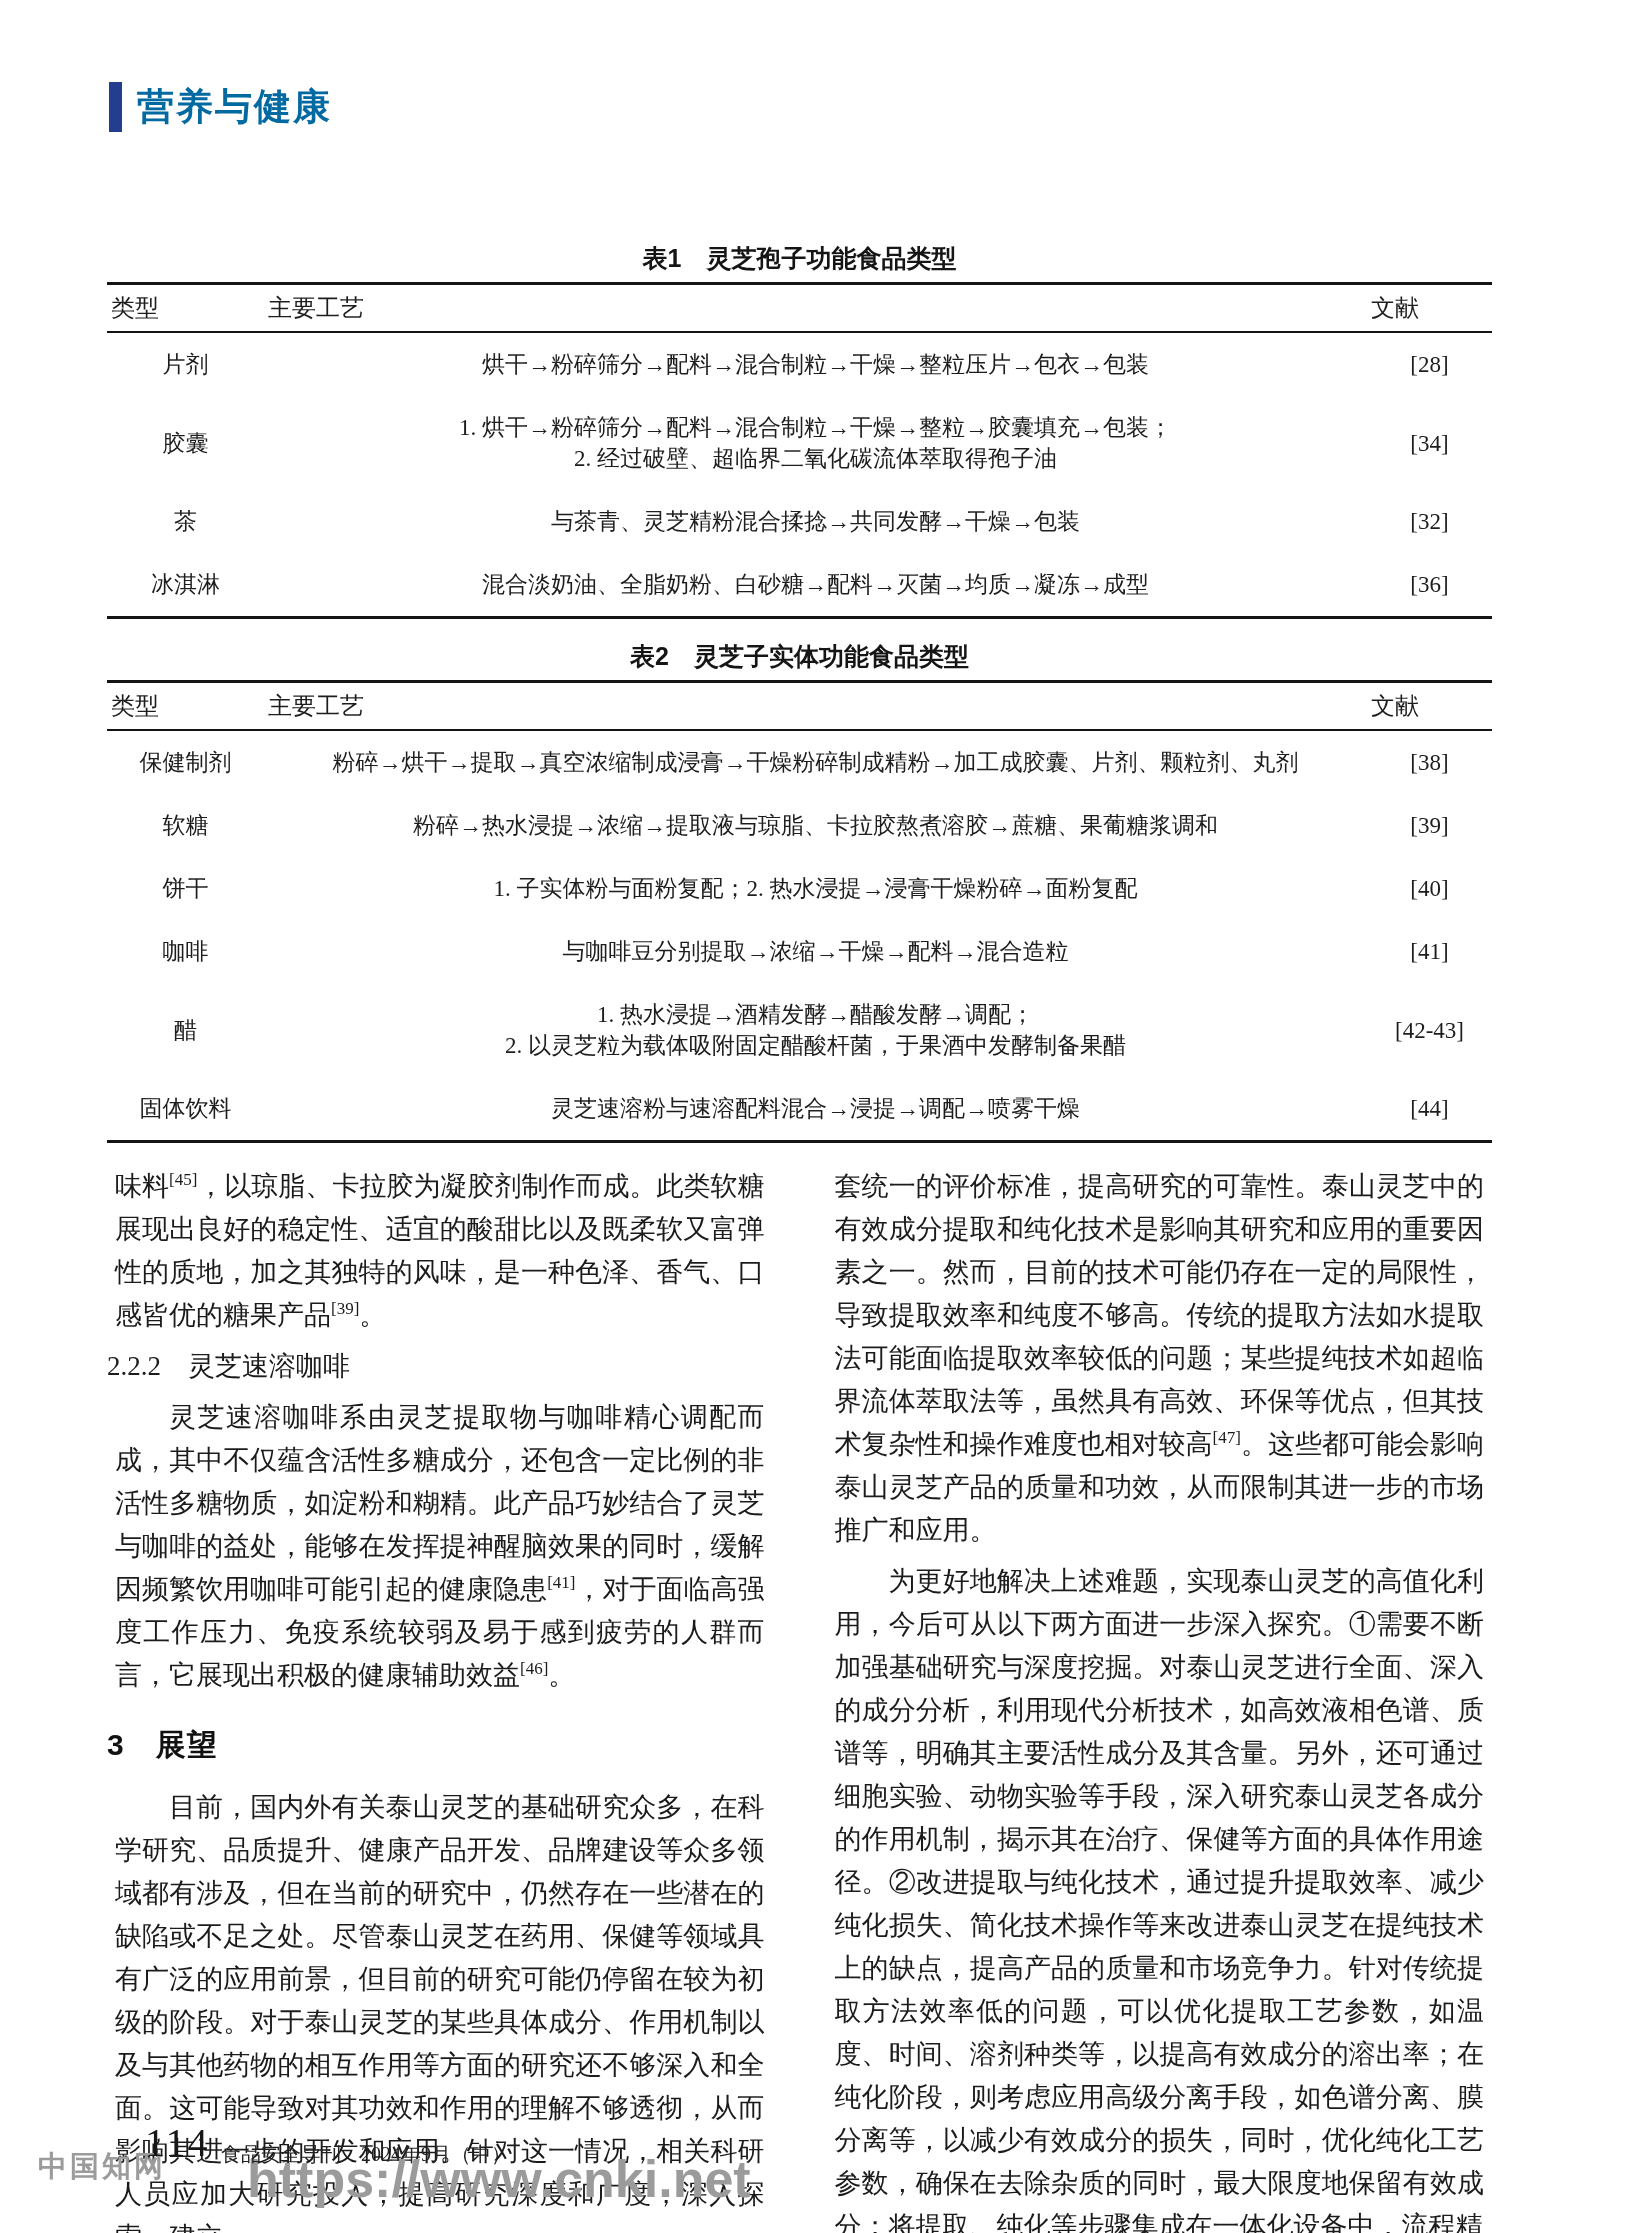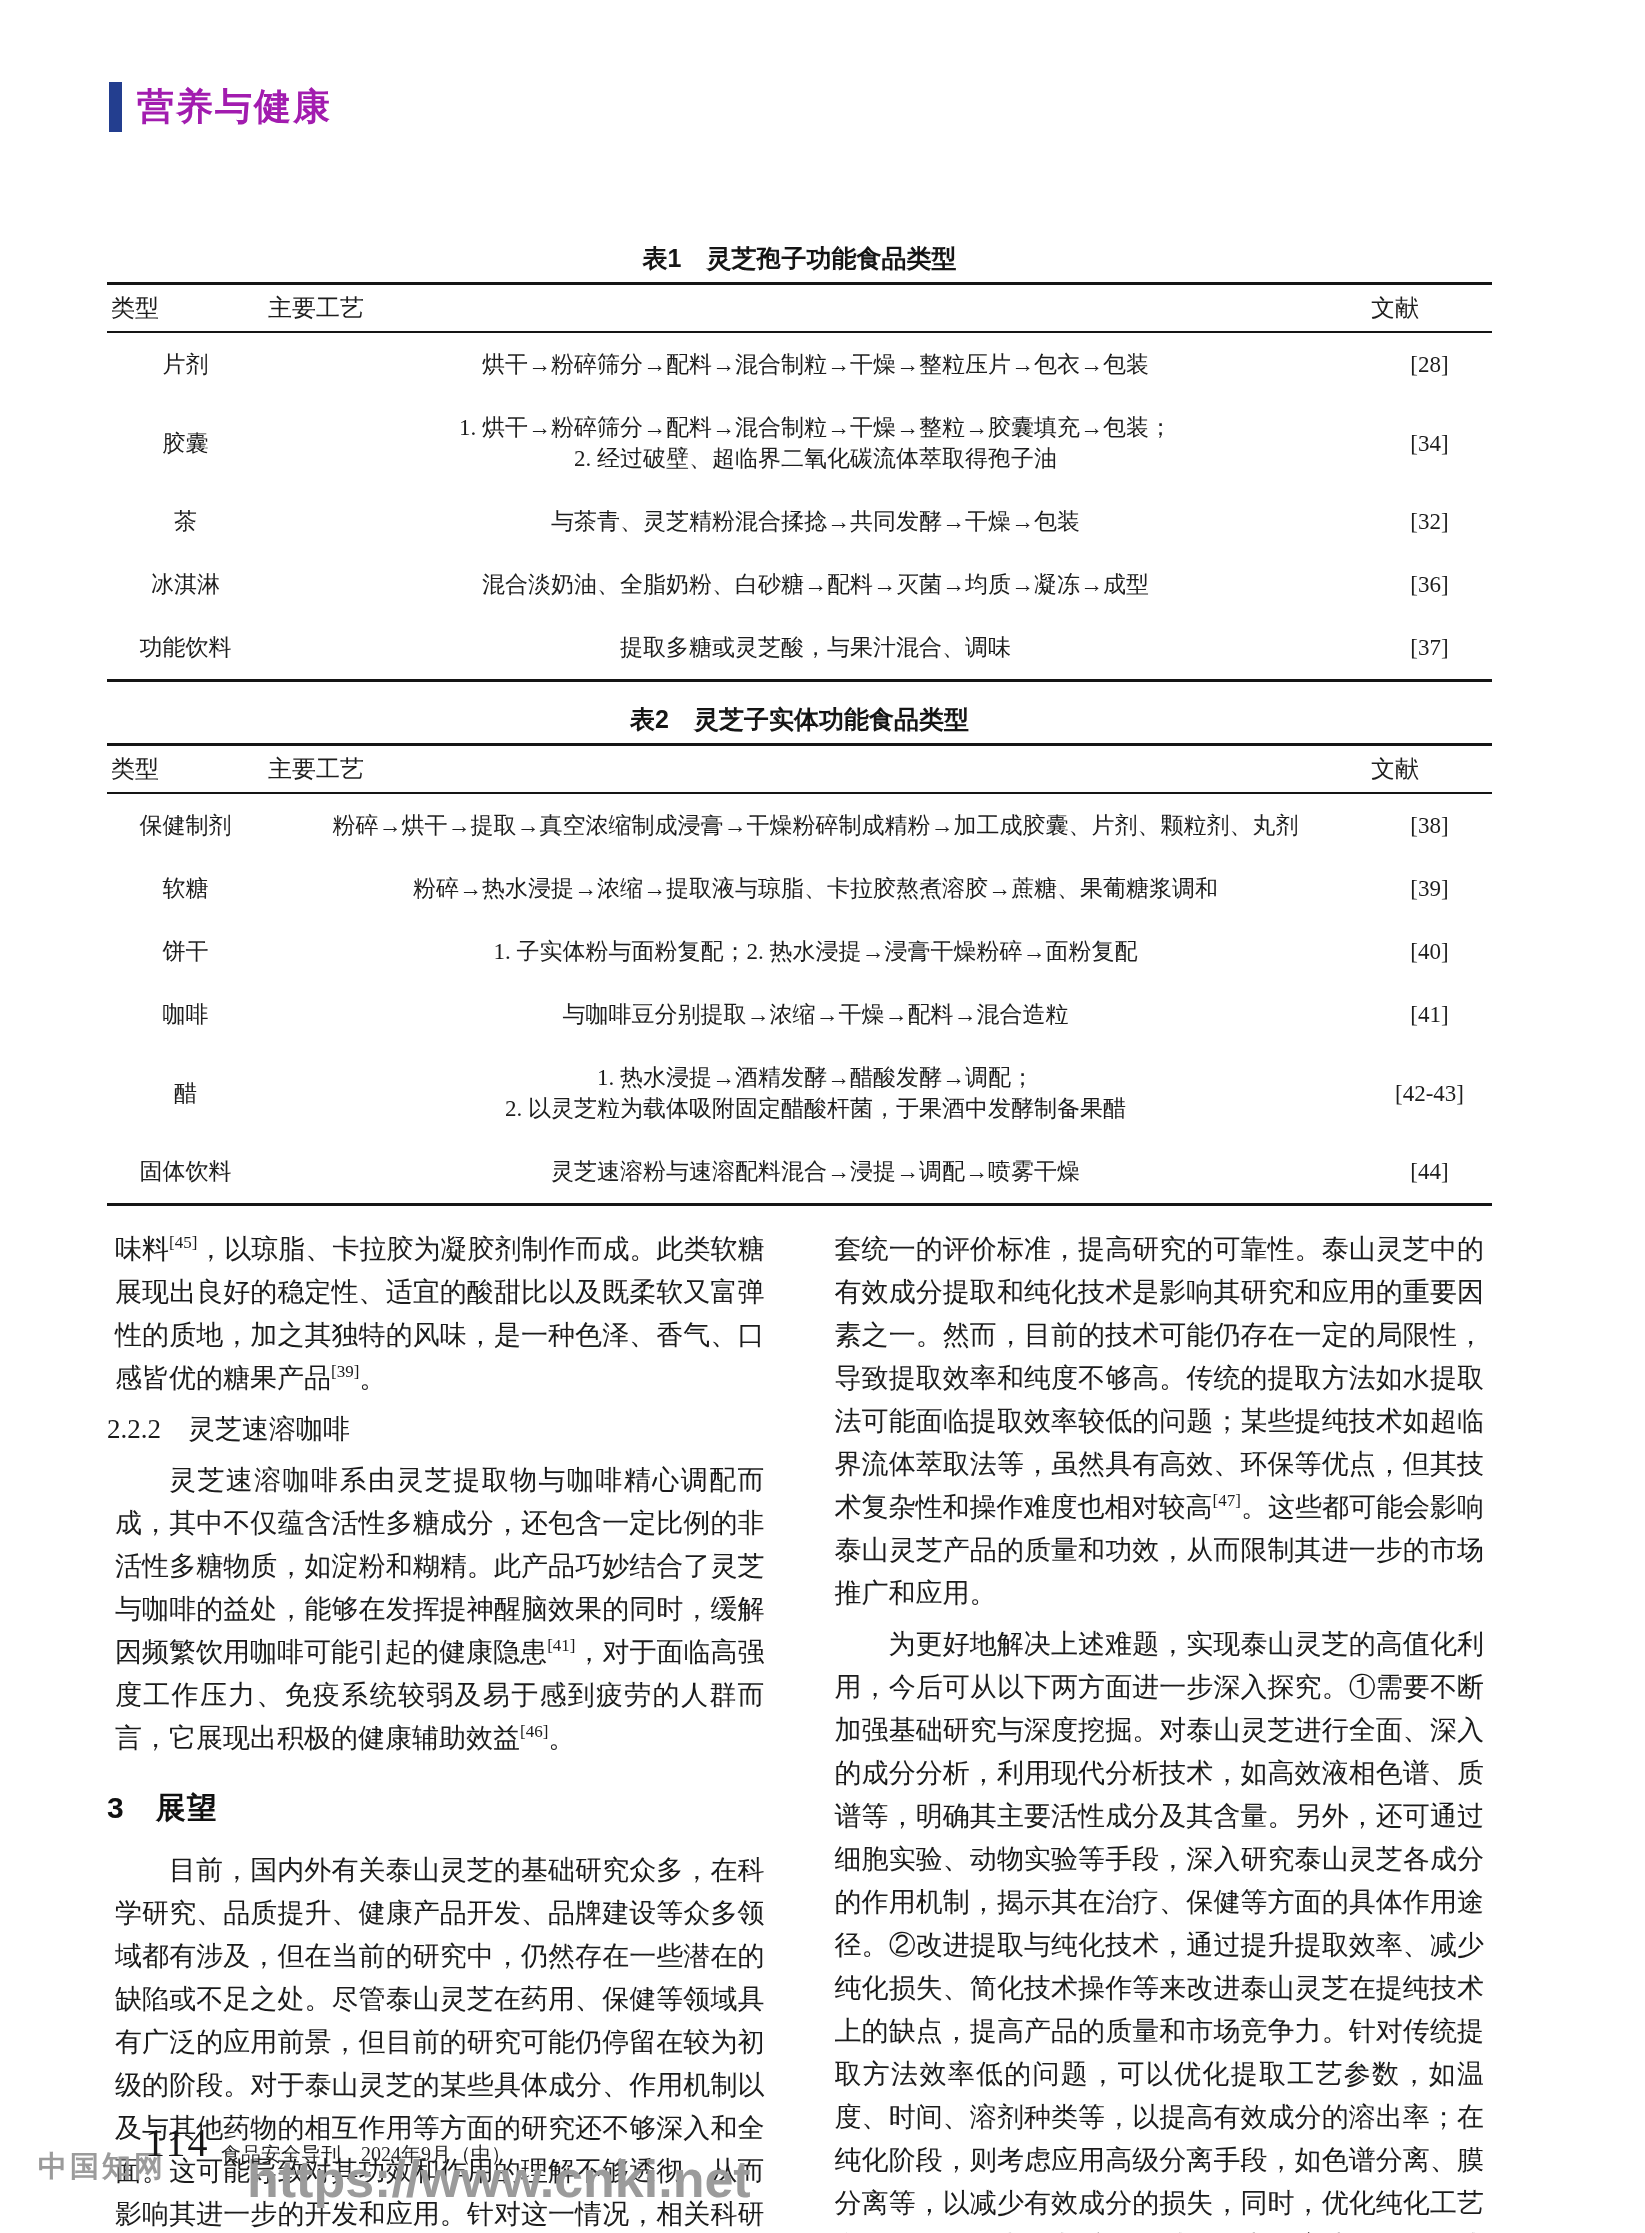--- a/index.html
+++ b/index.html
@@ -40,21 +40,21 @@
   .wm-url{position:absolute;left:247px;top:2149px;font-size:52px;color:#9b9b9b;
           font-family:"Liberation Sans","DejaVu Sans",sans-serif;z-index:1;font-weight:bold;}
 </style>
 </head>
 <body>
 
 <div class="page">
 
   <div class="hdr">
     <span class="accent-bar" style="background: rgb(35, 62, 143);"></span>
-    <span class="section-label" style="color: #a21caf;">营养与健康</span>
+    <span class="section-label" style="color: #0369a1;">营养与健康</span>
   </div>
 
   <div class="content">
     <div class="tbl-caption">表1　灵芝孢子功能食品类型</div>
     <table id="table1" class="ftable">
         <thead>
           <tr>
             <th class="col-type">类型</th>
             <th class="col-proc">主要工艺</th>
             <th class="col-ref">文献</th>
@@ -82,27 +82,20 @@
               <div class="proc-line">与茶青、灵芝精粉混合揉捻→共同发酵→干燥→包装</div>
             </td>
             <td class="col-ref">[32]</td>
           </tr>
           <tr>
             <td class="col-type">冰淇淋</td>
             <td class="col-proc">
               <div class="proc-line">混合淡奶油、全脂奶粉、白砂糖→配料→灭菌→均质→凝冻→成型</div>
             </td>
             <td class="col-ref">[36]</td>
-          </tr>
-          <tr>
-            <td class="col-type">功能饮料</td>
-            <td class="col-proc">
-              <div class="proc-line">提取多糖或灵芝酸，与果汁混合、调味</div>
-            </td>
-            <td class="col-ref">[37]</td>
           </tr>
         </tbody>
       </table>
 
     <div class="tbl-caption">表2　灵芝子实体功能食品类型</div>
     <table id="table2" class="ftable">
         <thead>
           <tr>
             <th class="col-type">类型</th>
             <th class="col-proc">主要工艺</th>

